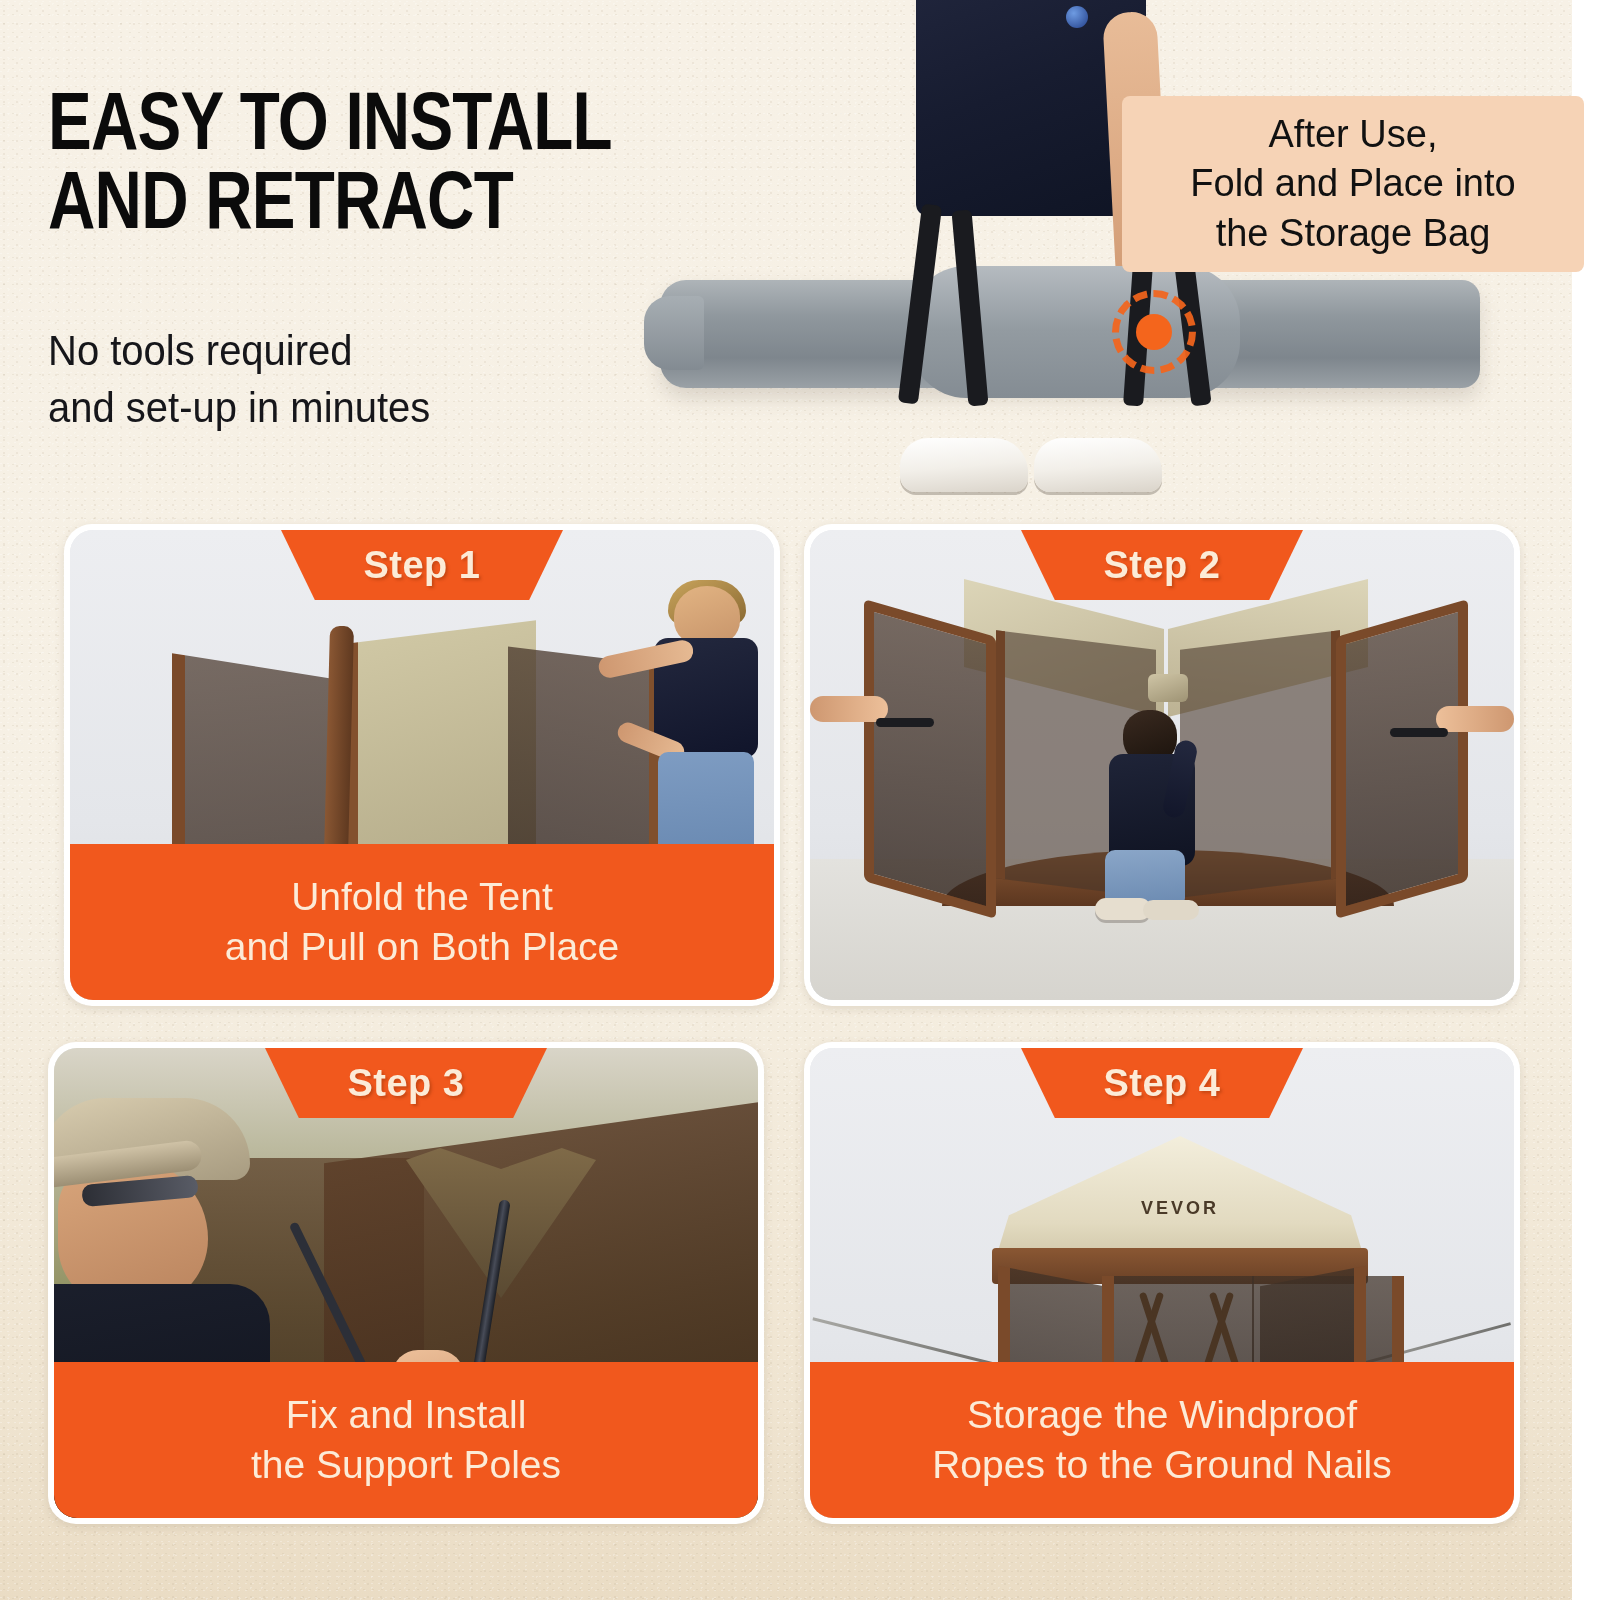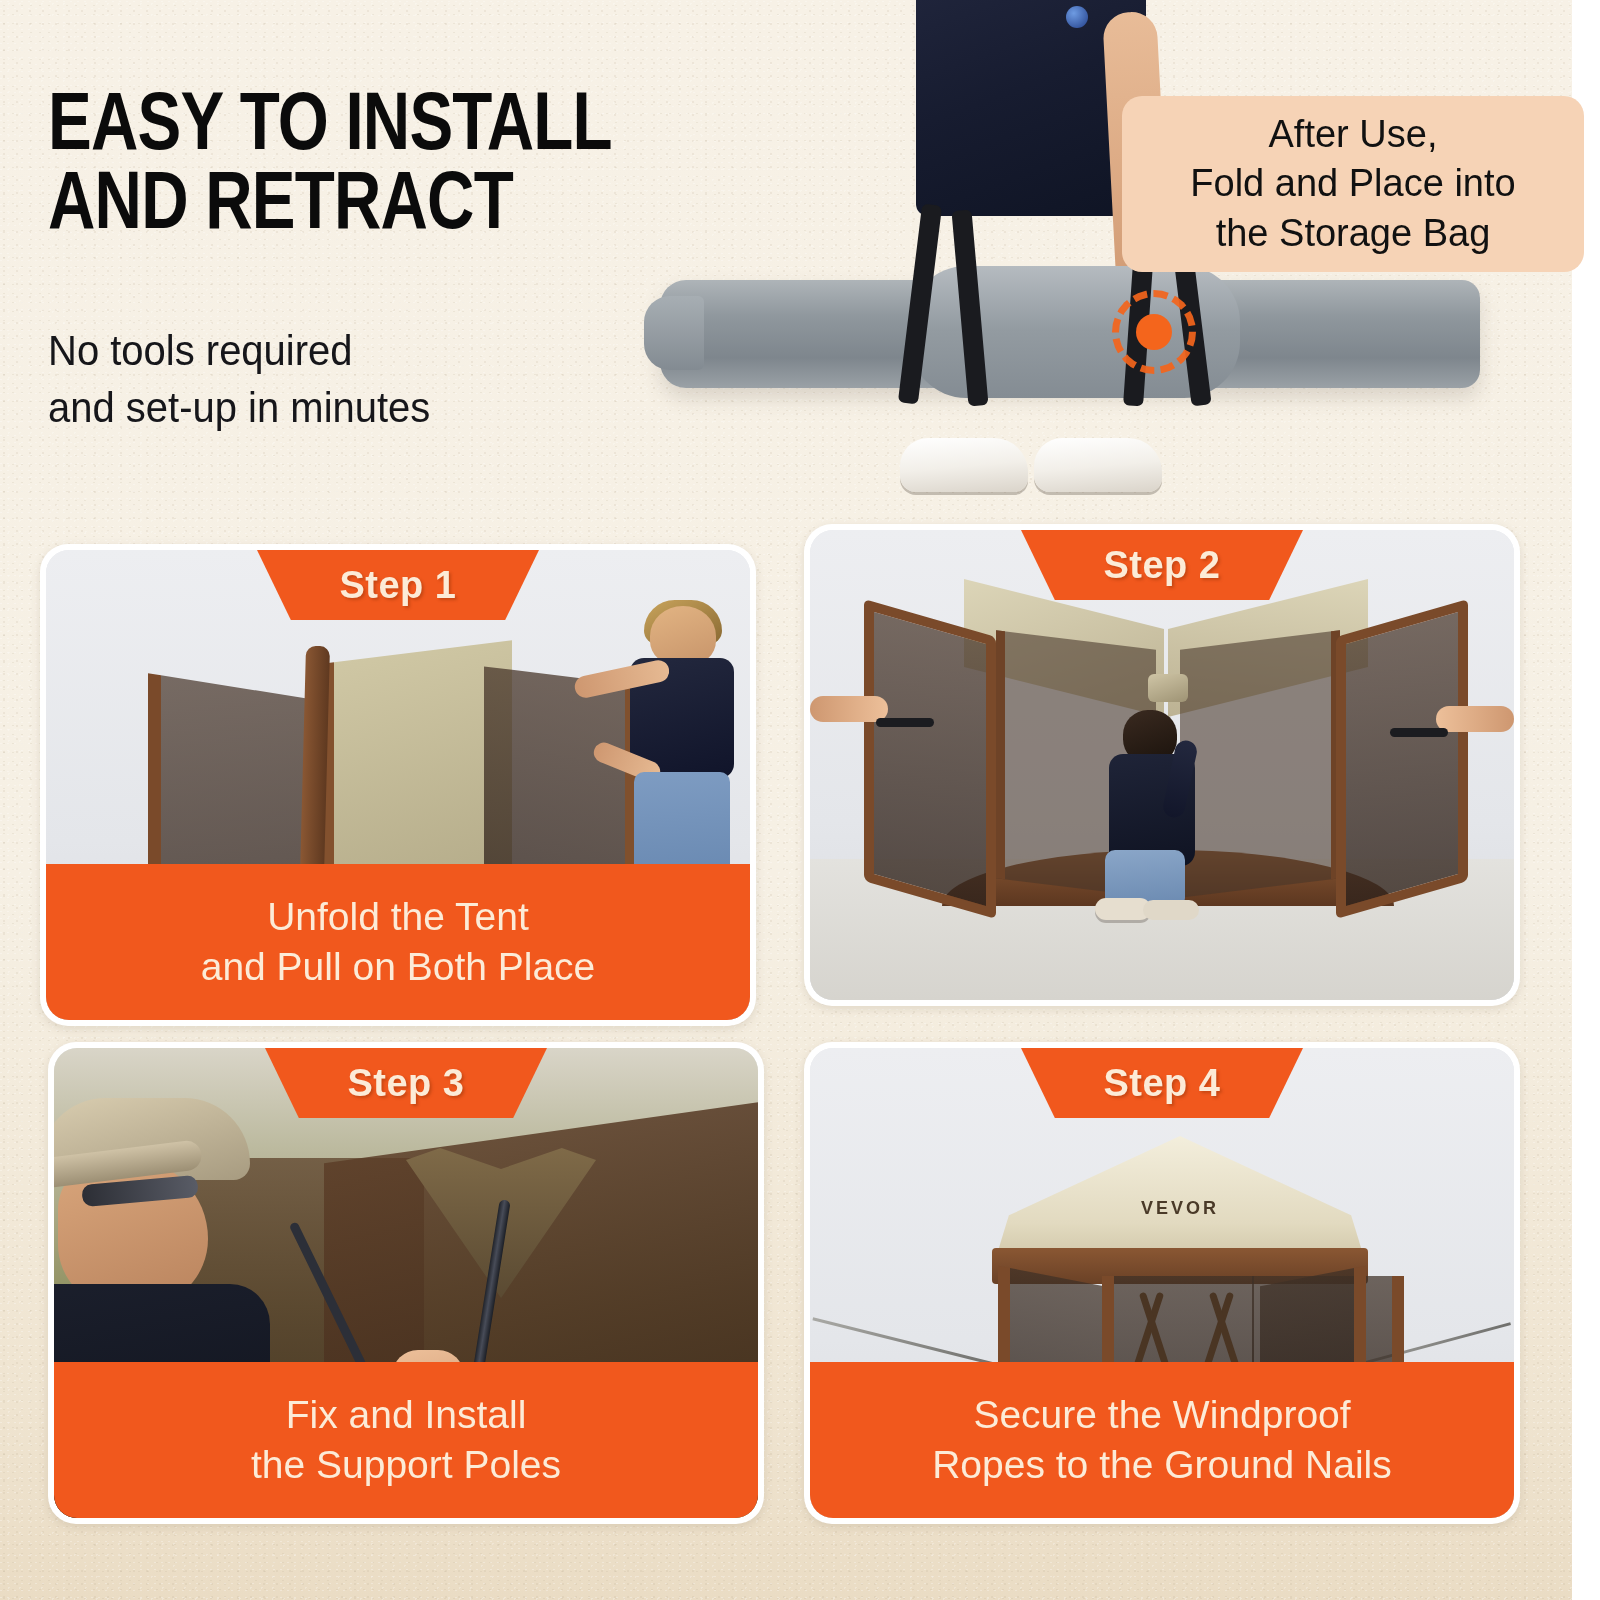--- a/index.html
+++ b/index.html
@@ -78,33 +78,33 @@
   .s3{left:470px;top:-74px;height:200px;transform:rotate(4deg);}
   .s4{left:520px;top:-66px;height:192px;transform:rotate(-7deg);}
   .bagdot{position:absolute;left:452px;top:10px;width:84px;height:84px;}
   .bagdot .core{position:absolute;left:24px;top:24px;width:36px;height:36px;border-radius:50%;
     background:#F4651C;}
   .bagdot .ring{position:absolute;inset:0;border-radius:50%;
     border:7px dashed #F4651C;opacity:.92;}
 
   .callout{
     position:absolute; left:1122px; top:96px; width:462px; min-height:176px;
-    background:#F6D3B6; border-radius:20px;
+    background:#F6D3B6; border-radius:8px;
     display:flex; align-items:center; justify-content:center; text-align:center;
     font-size:38px; line-height:1.30; color:#111; white-space:pre-line;
     padding:14px 18px;
   }
 
   
   .card{
     position:absolute; width:716px; height:482px;
     background:#FFFFFF; border-radius:28px; padding:6px;
     box-shadow:0 3px 10px rgba(120,100,75,.16);
   }
-  .card.c1{left:40px;  top:524px;margin-top:20px;}
+  .card.c1{left:64px;  top:524px;}
   .card.c2{left:804px; top:524px;}
   .card.c3{left:48px;  top:1042px;padding-left:25px;}
   .card.c4{left:804px; top:1042px;}
 
   .photo{
     position:absolute; inset:6px; border-radius:23px; overflow:hidden;
     background:#E7E9ED;
   }
 
   
@@ -413,16 +413,16 @@
         <div class="xbar" style="left:228px;transform:rotate(18deg);"></div>
         <div class="xbar" style="left:268px;transform:rotate(-18deg);"></div>
         <div class="foot" style="left:26px;width:120px;"></div>
         <div class="foot" style="left:148px;width:130px;"></div>
         <div class="foot" style="left:282px;width:118px;"></div>
       </div>
     </div>
     <div class="ribbon">
       <span>Step 4</span>
     </div>
-    <div class="caption">Secure the Windproof
+    <div class="caption">Storage the Windproof
 Ropes to the Ground Nails</div>
   </div>
 </div>
 
 </body></html>

